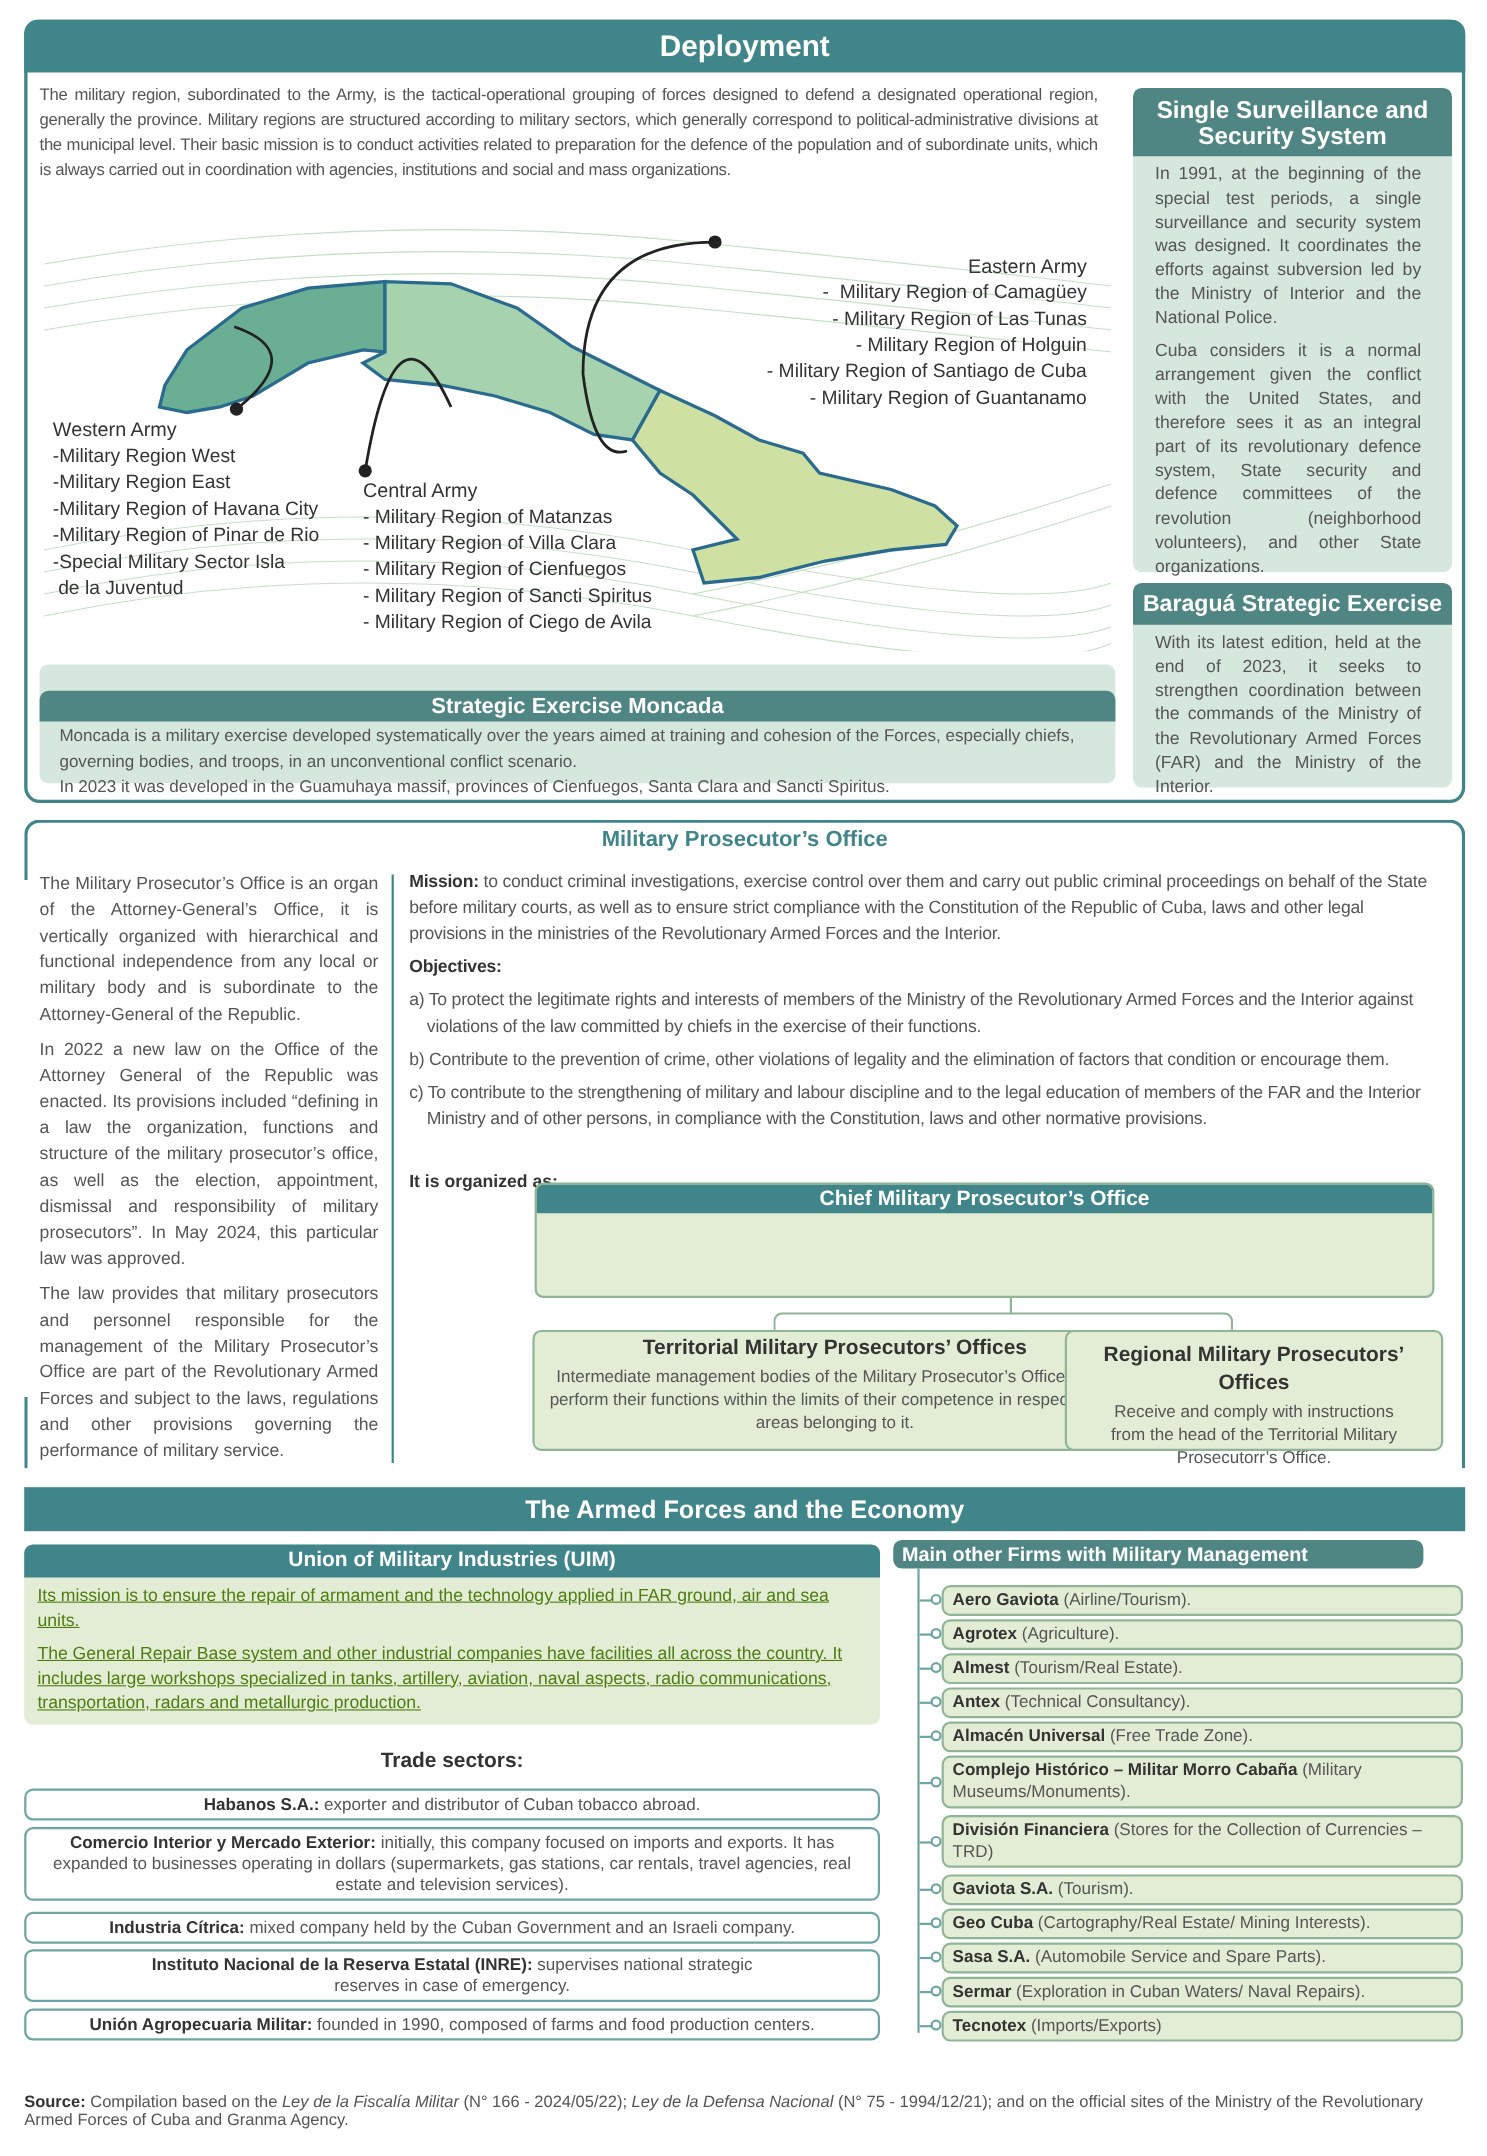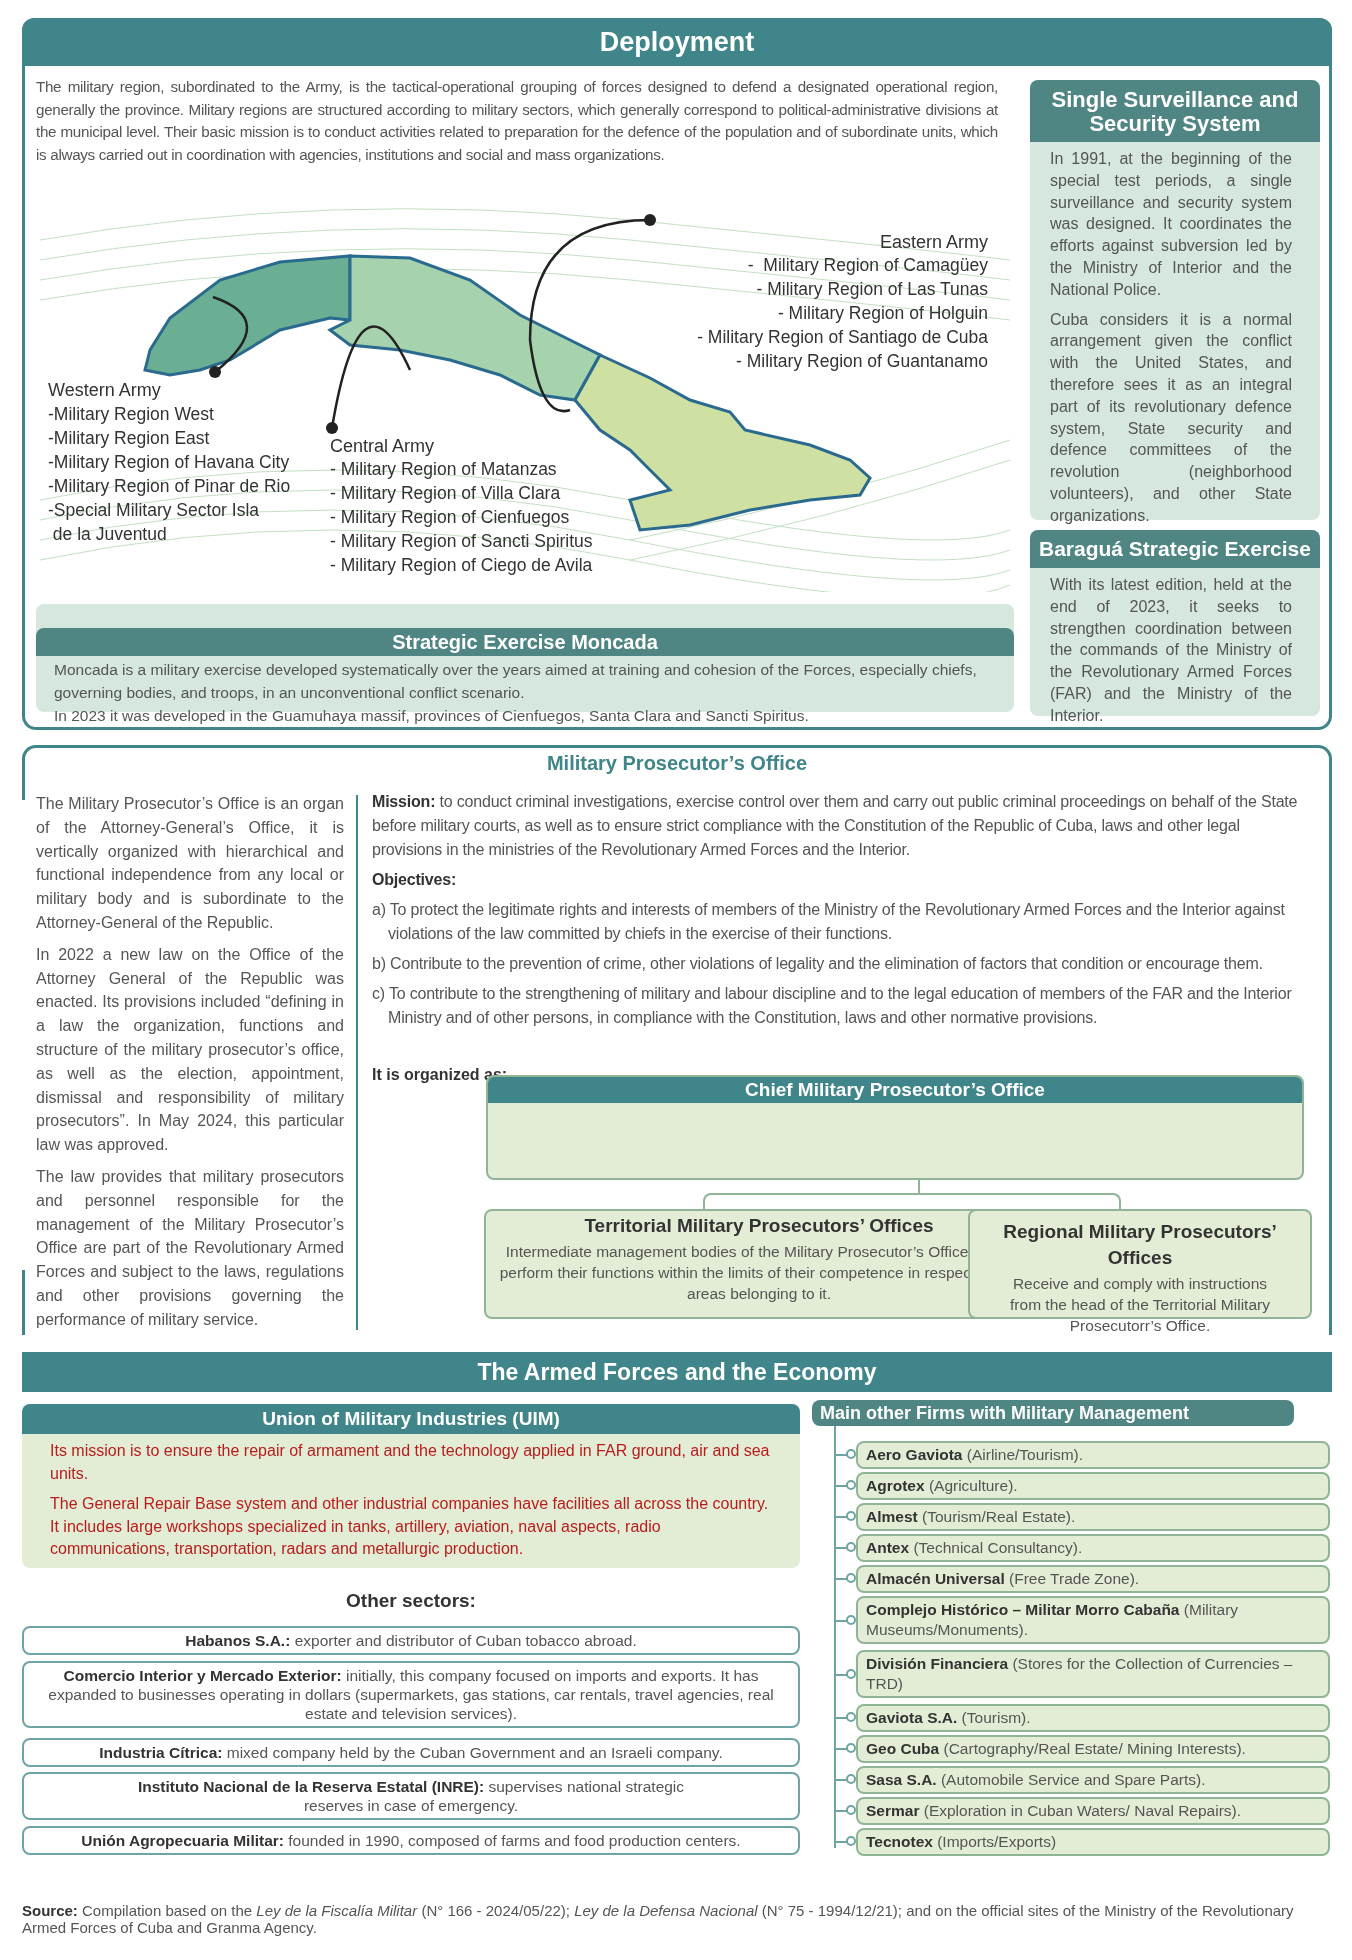--- a/index.html
+++ b/index.html
@@ -46,21 +46,21 @@
   #conn-v { left: 918px; top: 1180px; width: 2px; height: 14px; background: #8fb596; }
   #conn-h { left: 703px; top: 1193px; width: 418px; height: 16px; border: 2px solid #8fb596; border-bottom: none; border-radius: 8px 8px 0 0; }
   #terr { left: 484px; top: 1209px; width: 550px; height: 110px; text-align: center; padding-top: 2px; }
   #reg { left: 968px; top: 1209px; width: 344px; height: 110px; text-align: center; padding-top: 8px; }
   .org-box .ot { font-weight: bold; font-size: 19px; color: #333; line-height: 26px; }
   .org-box .ob { font-size: 15.5px; line-height: 21px; color: #555; padding: 2px 10px; }
   
   #eco-head { left: 22px; top: 1352px; width: 1310px; height: 40px; color: #fff; font-weight: bold; font-size: 23px; text-align: center; line-height: 40px; }
   #uim { left: 22px; top: 1404px; width: 778px; height: 164px; background: #e3edd5; border-radius: 8px; }
   #uim .uh { background: #3f858a; color: #fff; font-weight: bold; font-size: 19px; text-align: center; line-height: 30px; border-radius: 8px 8px 0 0; }
-  #uim .ub { padding: 6px 28px; font-size: 16px; line-height: 22.5px; color: #b91c1c; }
+  #uim .ub { padding: 6px 12px; font-size: 16px; line-height: 22.5px; color: #4d7c0f; text-decoration: underline; }
   #uim .ub p { margin-bottom: 8px; }
   #other-title { left: 22px; top: 1590px; width: 778px; text-align: center; font-weight: bold; font-size: 19px; color: #333; }
   .sector { left: 22px; width: 778px; border: 2px solid #6fa4a4; border-radius: 8px; text-align: center; font-size: 15.5px; line-height: 19px; color: #555; padding: 3px 12px; }
   .sector b { color: #333; }
   #firms-head { left: 812px; top: 1400px; width: 482px; height: 26px; background: #4f8684; color: #fff; font-weight: bold; font-size: 18px; line-height: 26px; padding-left: 8px; border-radius: 8px; }
   #firms-line { left: 834px; top: 1426px; width: 2px; height: 422px; background: #6fa4a4; }
   .firm { left: 856px; width: 474px; background: #e3edd5; border: 2px solid #8fb596; border-radius: 8px; font-size: 15.5px; line-height: 20px; color: #555; padding: 2px 8px; }
   .firm b { color: #333; }
   .firm-tick { left: 836px; width: 14px; height: 2px; background: #6fa4a4; }
   .firm-dot { left: 846px; width: 10px; height: 10px; border: 2px solid #6fa4a4; border-radius: 50%; background: #fff; }
@@ -186,21 +186,21 @@
 </div>
 
 <div id="eco-head" class="abs teal">The Armed Forces and the Economy</div>
 <div id="uim" class="abs">
   <div class="uh">Union of Military Industries (UIM)</div>
   <div class="ub">
     <p>Its mission is to ensure the repair of armament and the technology applied in FAR ground, air and sea units.</p>
     <p>The General Repair Base system and other industrial companies have facilities all across the country. It includes large workshops specialized in tanks, artillery, aviation, naval aspects, radio communications, transportation, radars and metallurgic production.</p>
   </div>
 </div>
-<div id="other-title" class="abs">Other sectors:</div>
+<div id="other-title" class="abs">Trade sectors:</div>
 <div class="abs sector" style="top:1626px;"><b>Habanos S.A.:</b><span> exporter and distributor of Cuban tobacco abroad.</span></div>
 <div class="abs sector" style="top:1661px;"><b>Comercio Interior y Mercado Exterior:</b><span> initially, this company focused on imports and exports. It has expanded to businesses operating in dollars (supermarkets, gas stations, car rentals, travel agencies, real estate and television services).</span></div>
 <div class="abs sector" style="top:1738px;"><b>Industria Cítrica:</b><span> mixed company held by the Cuban Government and an Israeli company.</span></div>
 <div class="abs sector" style="top:1772px; padding:3px 110px;"><b>Instituto Nacional de la Reserva Estatal (INRE):</b><span> supervises national strategic reserves in case of emergency.</span></div>
 <div class="abs sector" style="top:1826px;"><b>Unión Agropecuaria Militar:</b><span> founded in 1990, composed of farms and food production centers.</span></div>
 
 <div id="firms-head" class="abs">Main other Firms with Military Management</div>
 <div id="firms-line" class="abs"></div>
 <div id="firms">
     <div class="abs firm-tick" style="top: 1454px;"></div>

